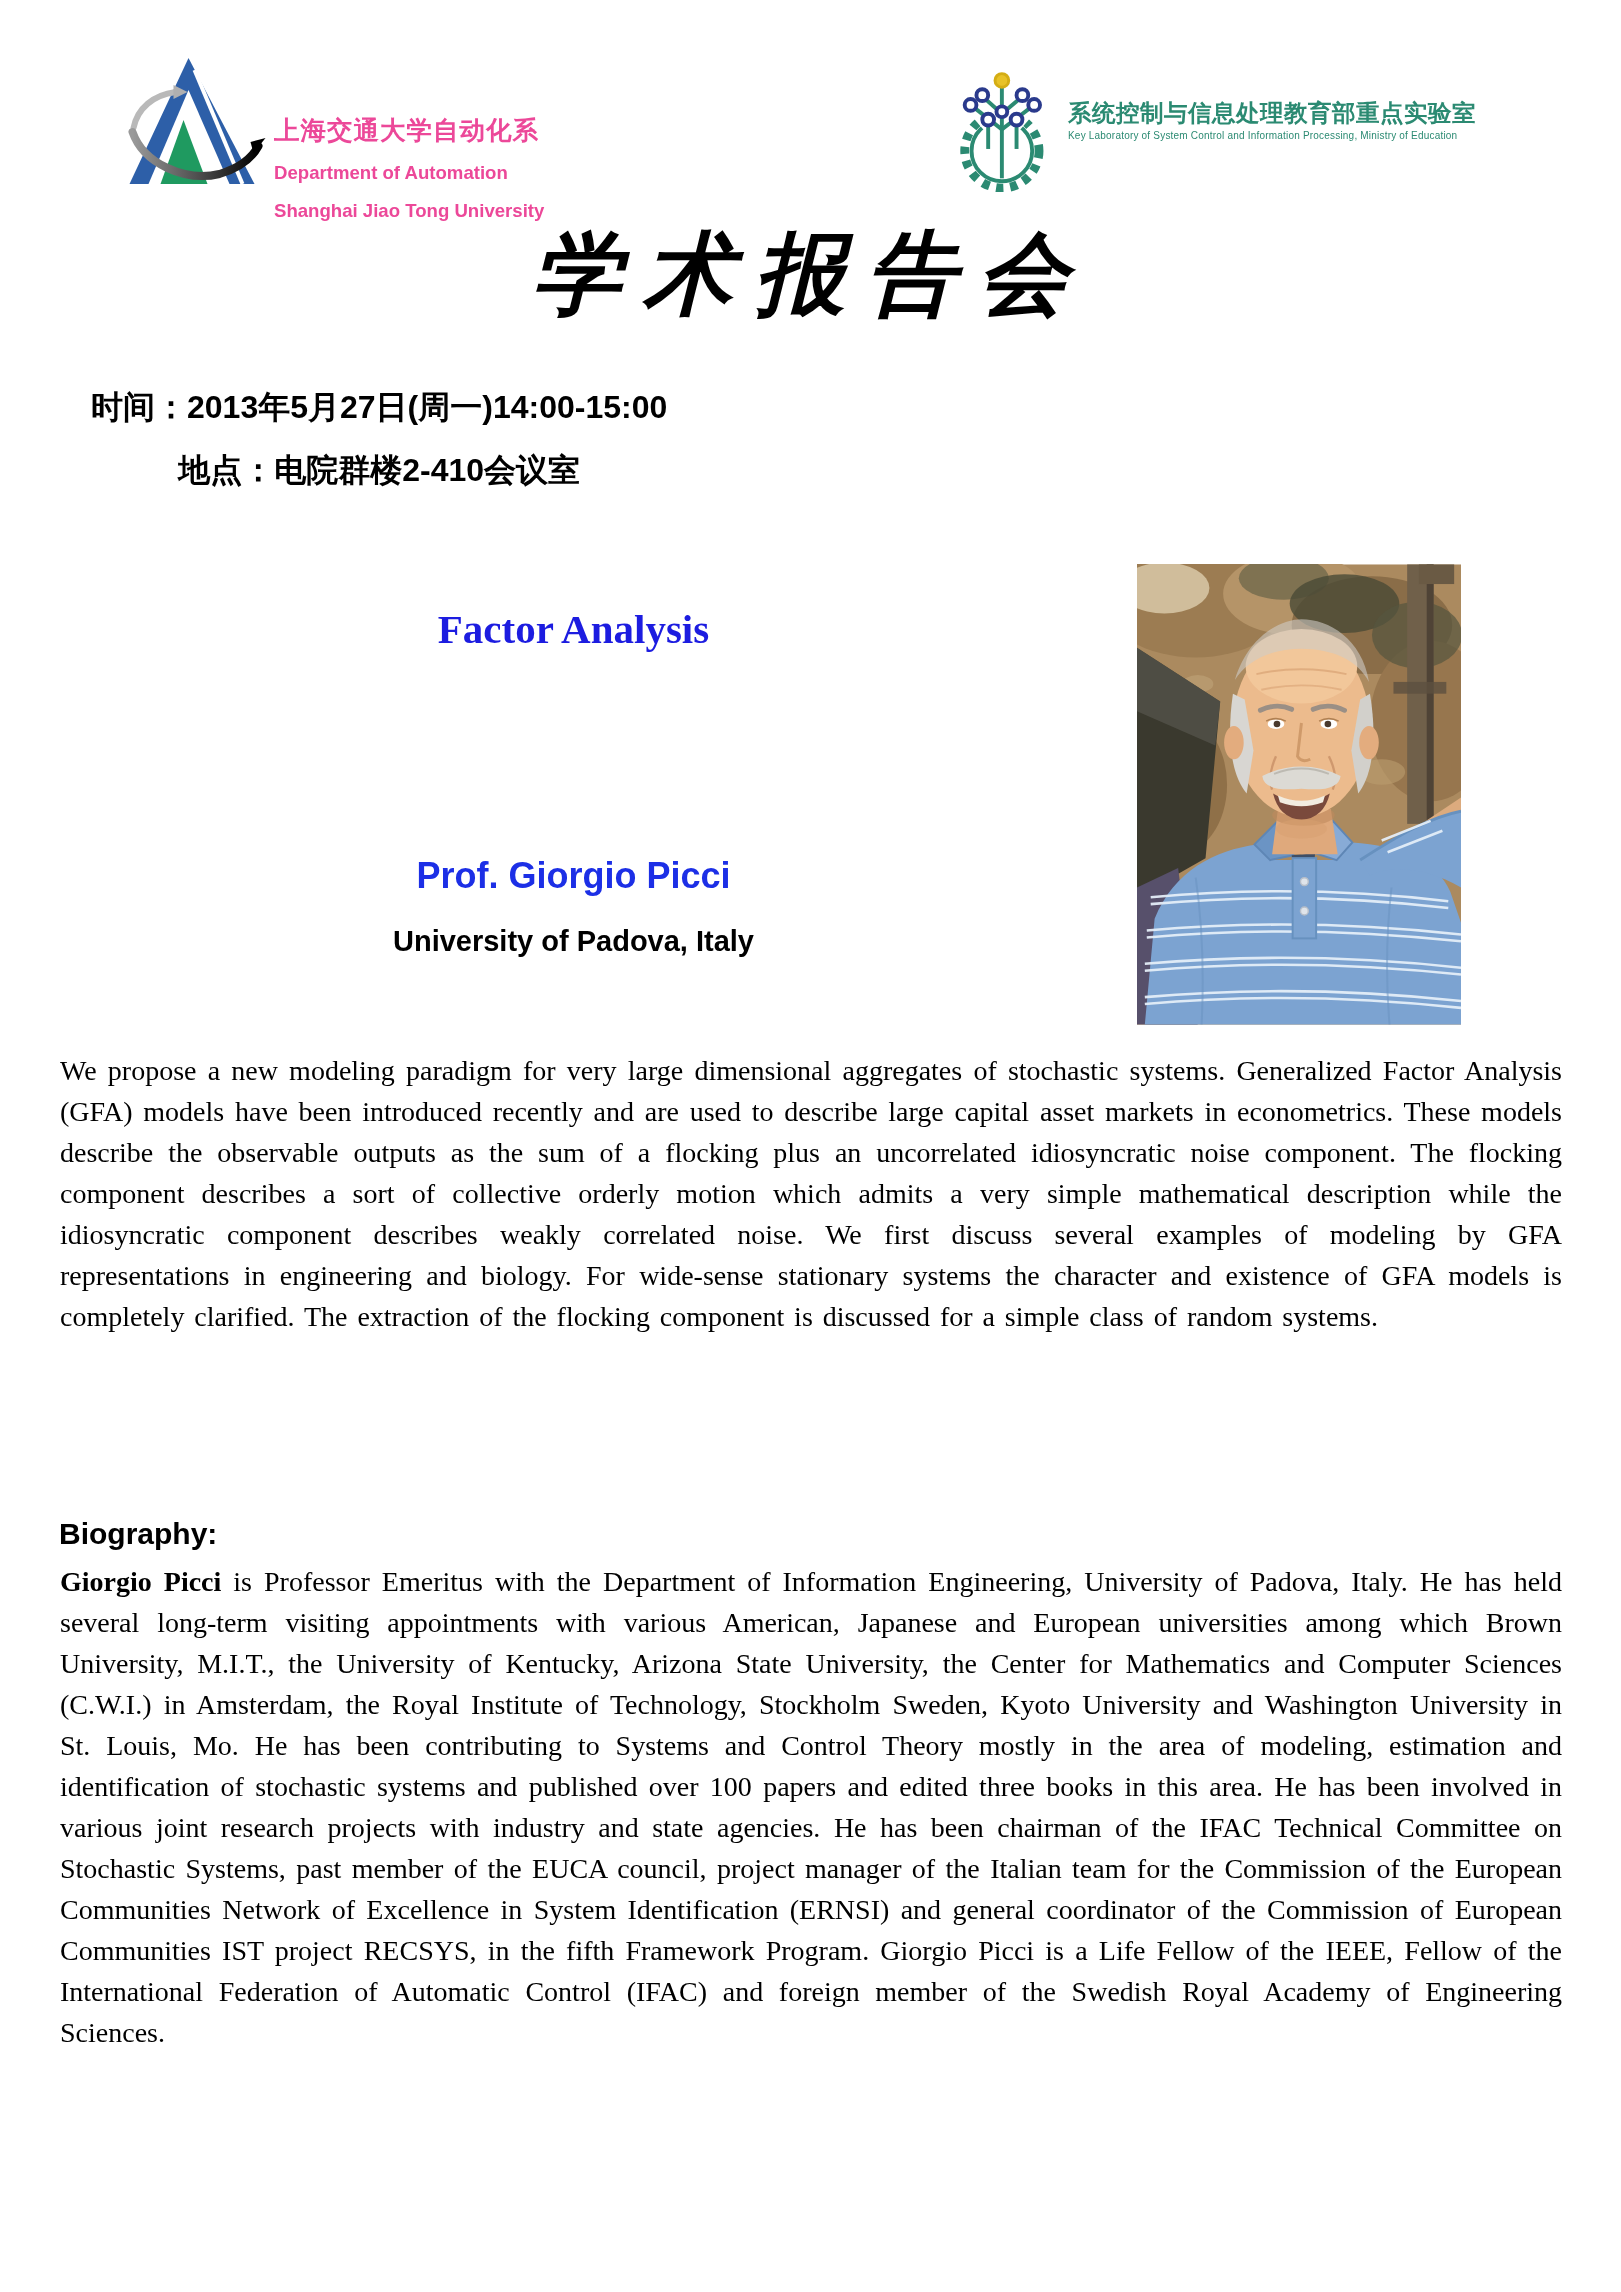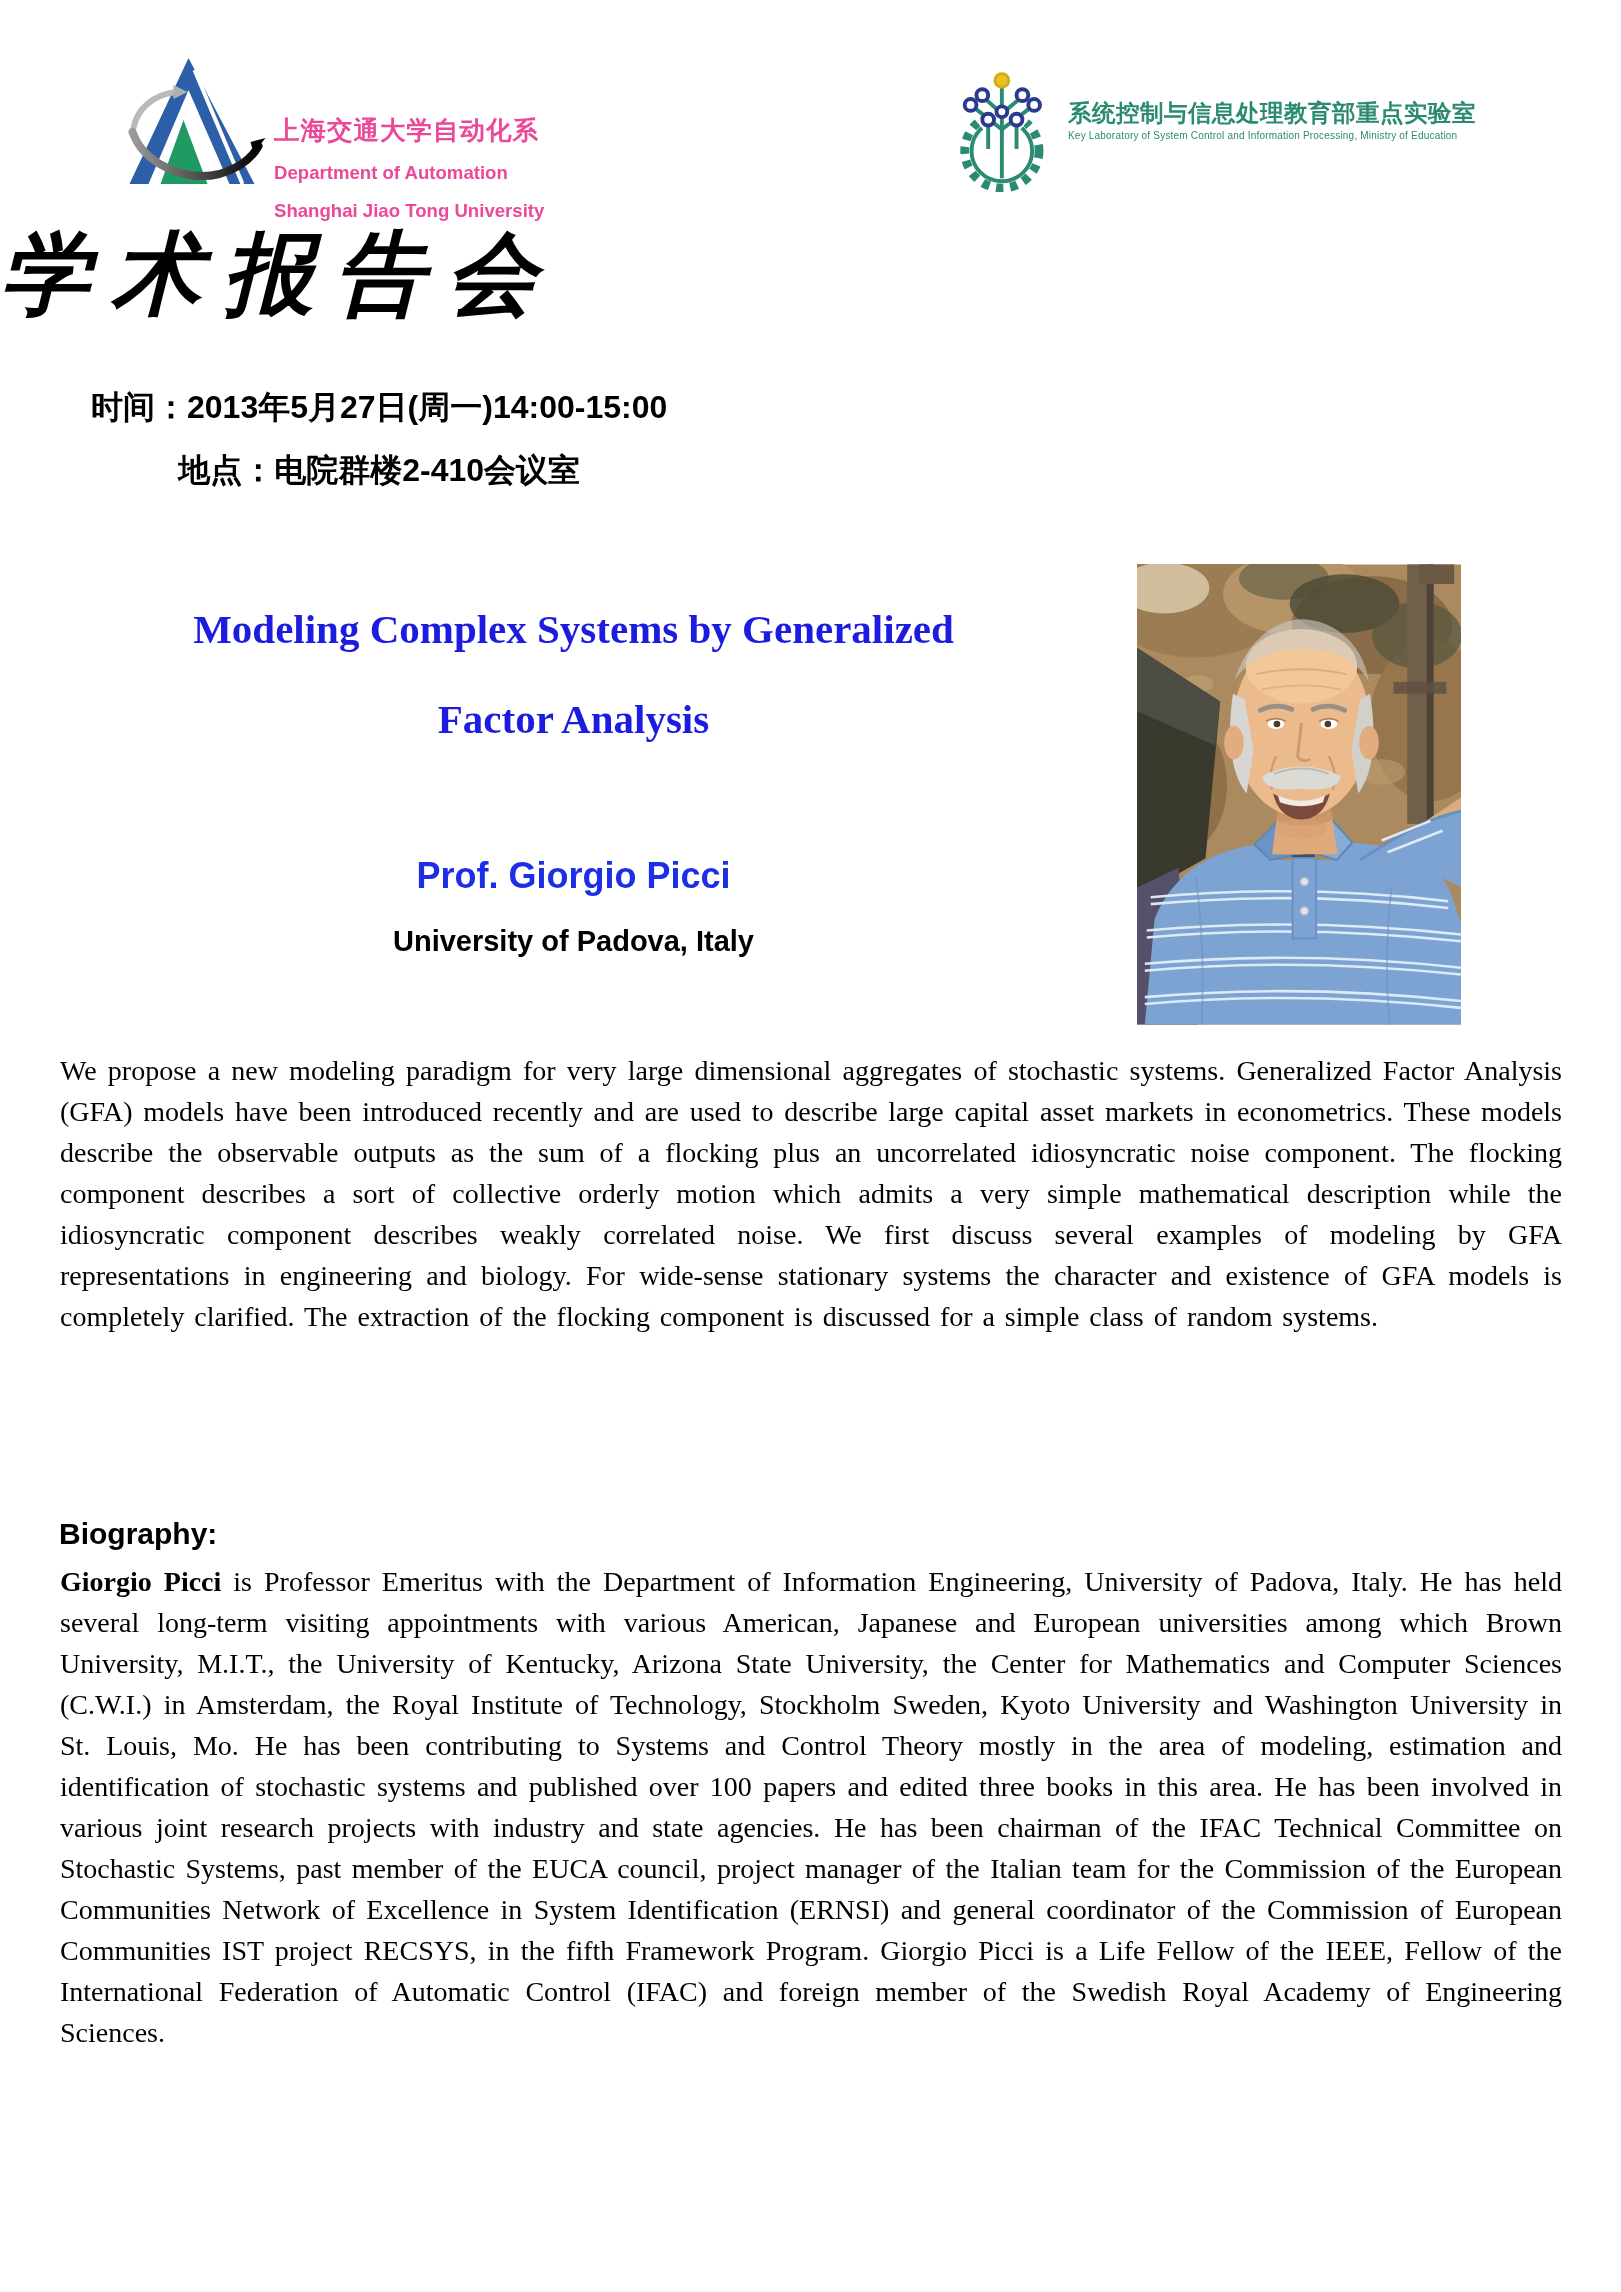--- a/index.html
+++ b/index.html
@@ -11,21 +11,21 @@
   .abs{position:absolute;}
   
   #logo-left-text{left:274px;top:118px;color:#ec4899;font-family:"Liberation Sans","DejaVu Sans",sans-serif;line-height:1;}
   #logo-left-text .cn{font-size:25.5px;font-weight:bold;letter-spacing:1px;}
   #logo-left-text .en{font-size:18.6px;font-weight:bold;margin-top:20px;}
   #logo-right-text{left:1068px;top:102px;color:#2b8a72;font-family:"Liberation Sans","DejaVu Sans",sans-serif;line-height:1;}
   #logo-right-text .cn{font-size:23.5px;font-weight:bold;letter-spacing:0.5px;}
   #logo-right-text .en{font-size:10px;font-weight:normal;margin-top:5.9px;letter-spacing:0.2px;}
   
   #banner{
-    left:0;top:214px;width:1621px;text-align:left;
+    left:0;top:214px;width:1621px;text-align:center;
     font-size:90px;font-weight:bold;font-style:italic;letter-spacing:21.6px;
     font-family:"Liberation Serif","DejaVu Serif",serif;color:#000;
   }
   
   #info{left:91px;top:388px;font-family:"Liberation Sans","DejaVu Sans",sans-serif;font-weight:bold;font-size:32px;color:#000;}
   #info .row{margin-bottom:23.5px;line-height:39px;text-align:center;}
   
   #talk-title{
     left:59px;top:584px;width:1029px;text-align:center;
     color:#1c1ce0;font-weight:bold;font-size:41px;line-height:90px;
@@ -121,21 +121,20 @@
 </div>
 
 <div class="abs" id="banner">学术报告会</div>
 
 <div class="abs" id="info">
   <div class="row"><span>时间：</span><span>2013年5月27日(周一)14:00-15:00</span></div>
   <div class="row"><span>地点：</span><span>电院群楼2-410会议室</span></div>
 </div>
 
 <div class="abs" id="talk-title">
-  <div>Modeling Complex Systems by Generalized</div>
   <div>Factor Analysis</div>
 </div>
 <div class="abs" id="speaker">Prof. Giorgio Picci</div>
 <div class="abs" id="affiliation">University of Padova, Italy</div>
 
 <svg class="abs" id="photo" viewBox="0 0 331 470">
 
   <rect x="0" y="0" width="331" height="470" fill="#ab8a5f"></rect>
   <ellipse cx="60" cy="40" rx="92" ry="55" fill="#9c7c52"></ellipse>
   <ellipse cx="160" cy="30" rx="72" ry="42" fill="#b59468"></ellipse>

